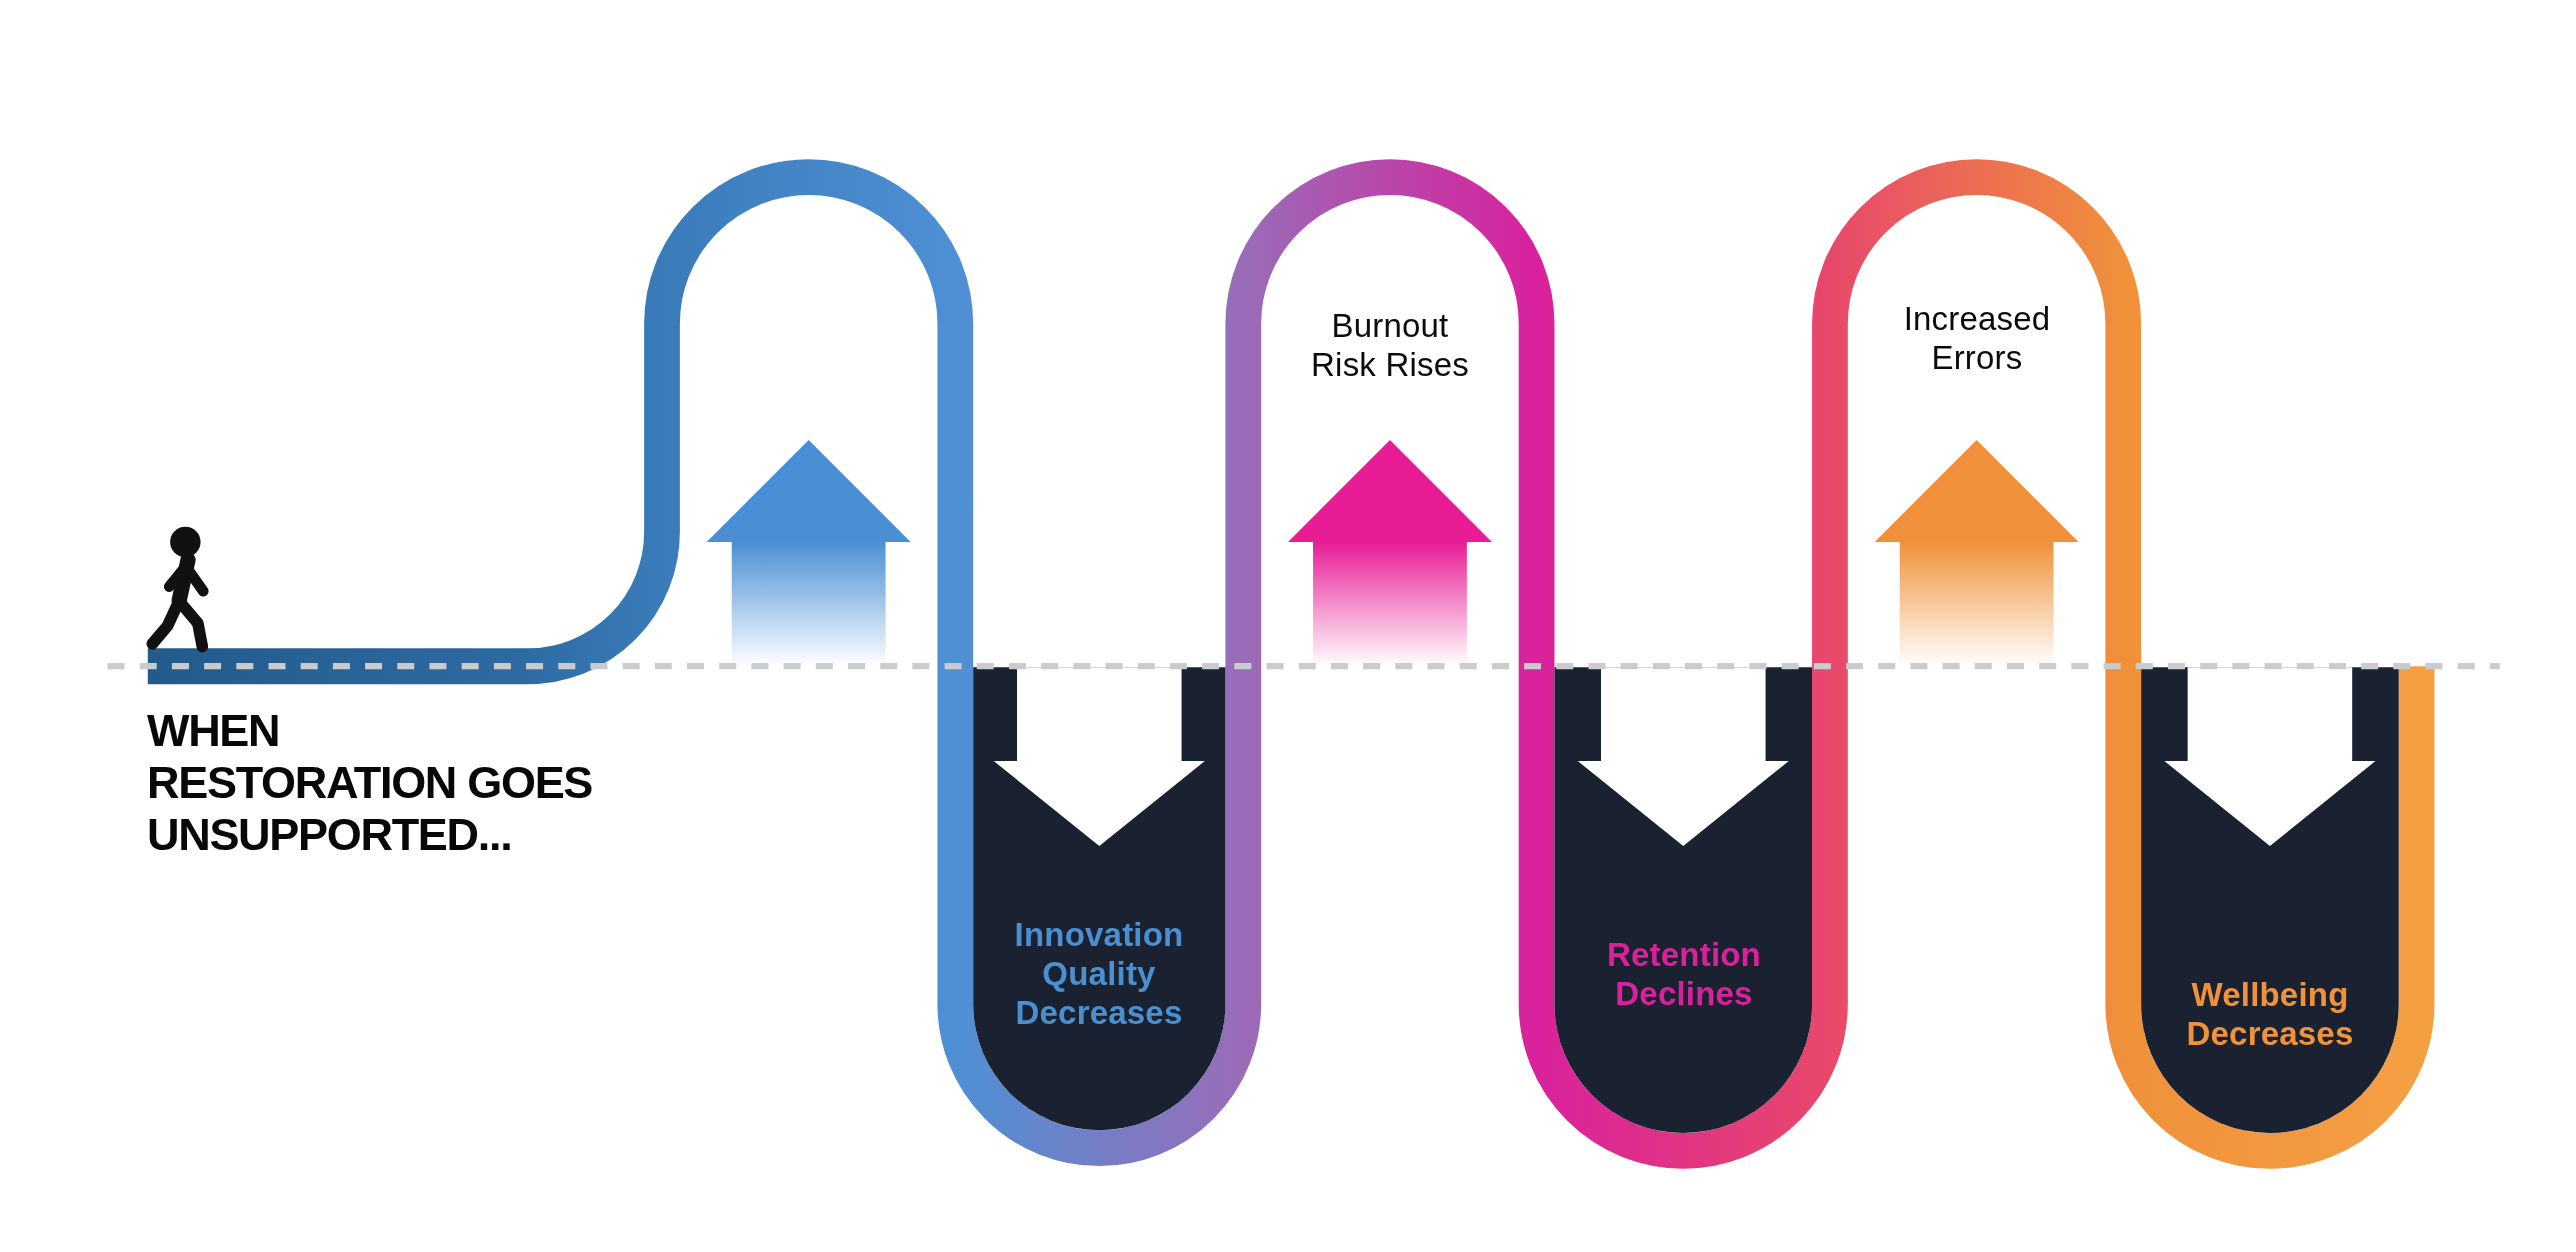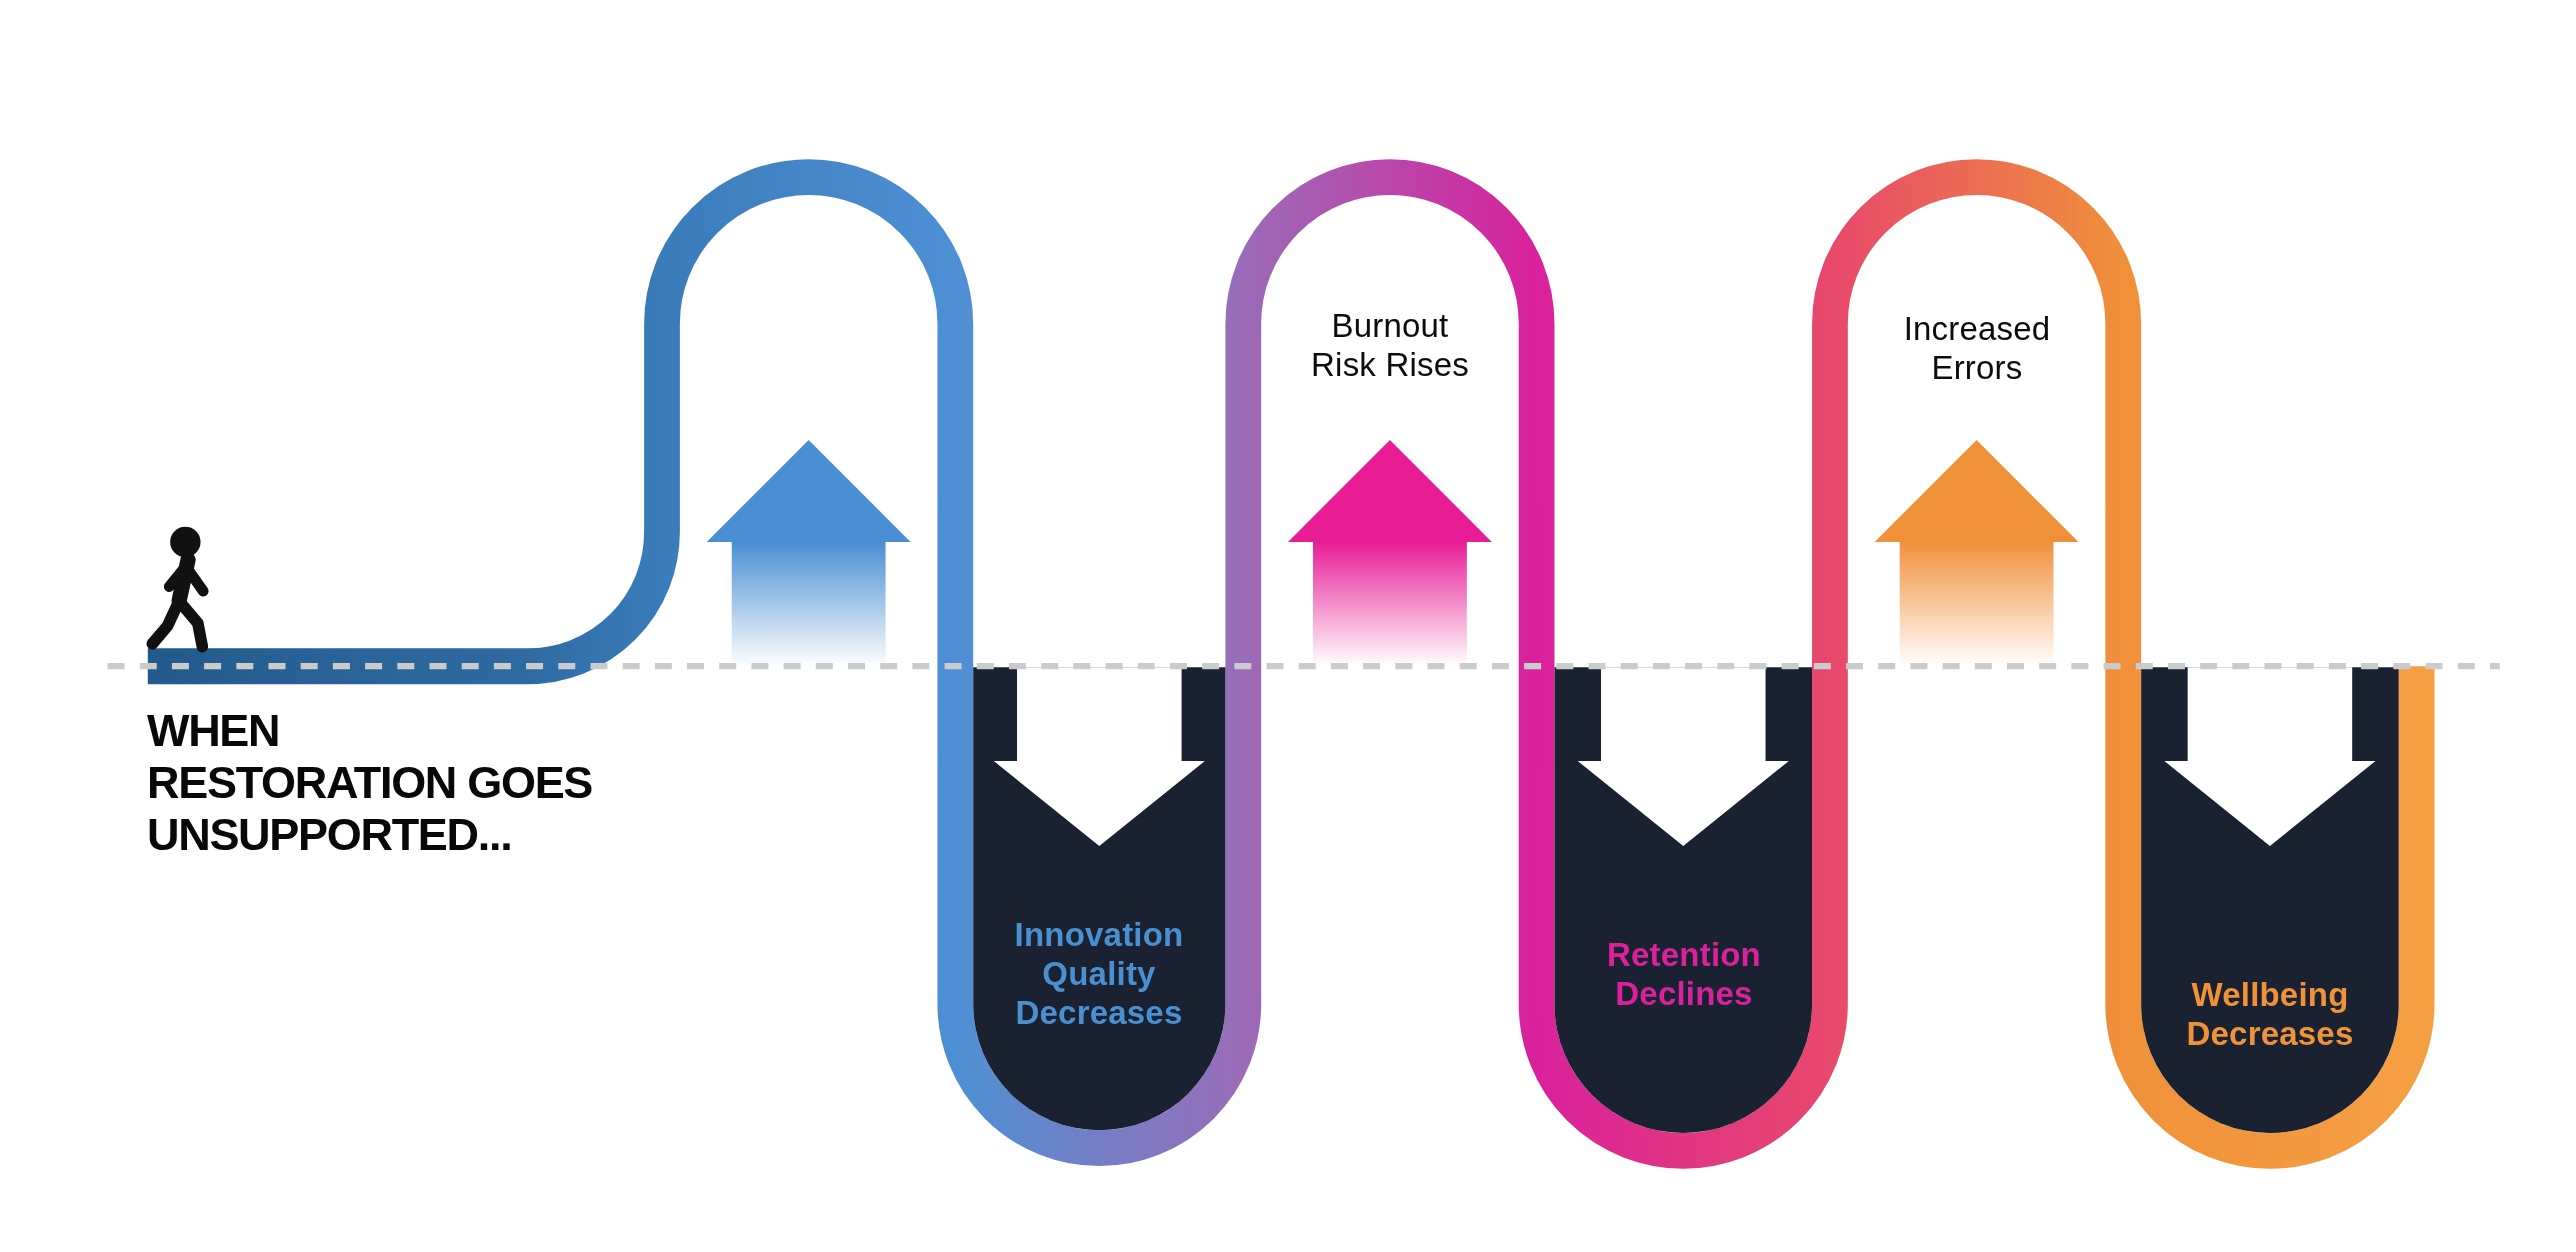--- a/index.html
+++ b/index.html
@@ -108,21 +108,21 @@
       <path d="M 200 672 L 187 700 L 170 720" stroke-width="13"></path>
     </g>
   </svg>
 
   <div id="main-title">WHEN
 RESTORATION GOES
 UNSUPPORTED...</div>
 
   <div class="label up" style="left:1193px;top:299px;width:394px;margin-top:7px;">Burnout
 Risk Rises</div>
-  <div class="label up" style="left:1780px;top:309px;width:394px;">Increased
+  <div class="label up" style="left:1780px;top:299px;width:394px;">Increased
 Errors</div>
 
   <div class="label down" style="left:902px;top:915px;width:394px;color:#4a90d0;">Innovation
 Quality
 Decreases</div>
   <div class="label down" style="left:1487px;top:935px;width:394px;color:#d9219c;">Retention
 Declines</div>
   <div class="label down" style="left:2073px;top:975px;width:394px;color:#f0923a;">Wellbeing
 Decreases</div>
 

